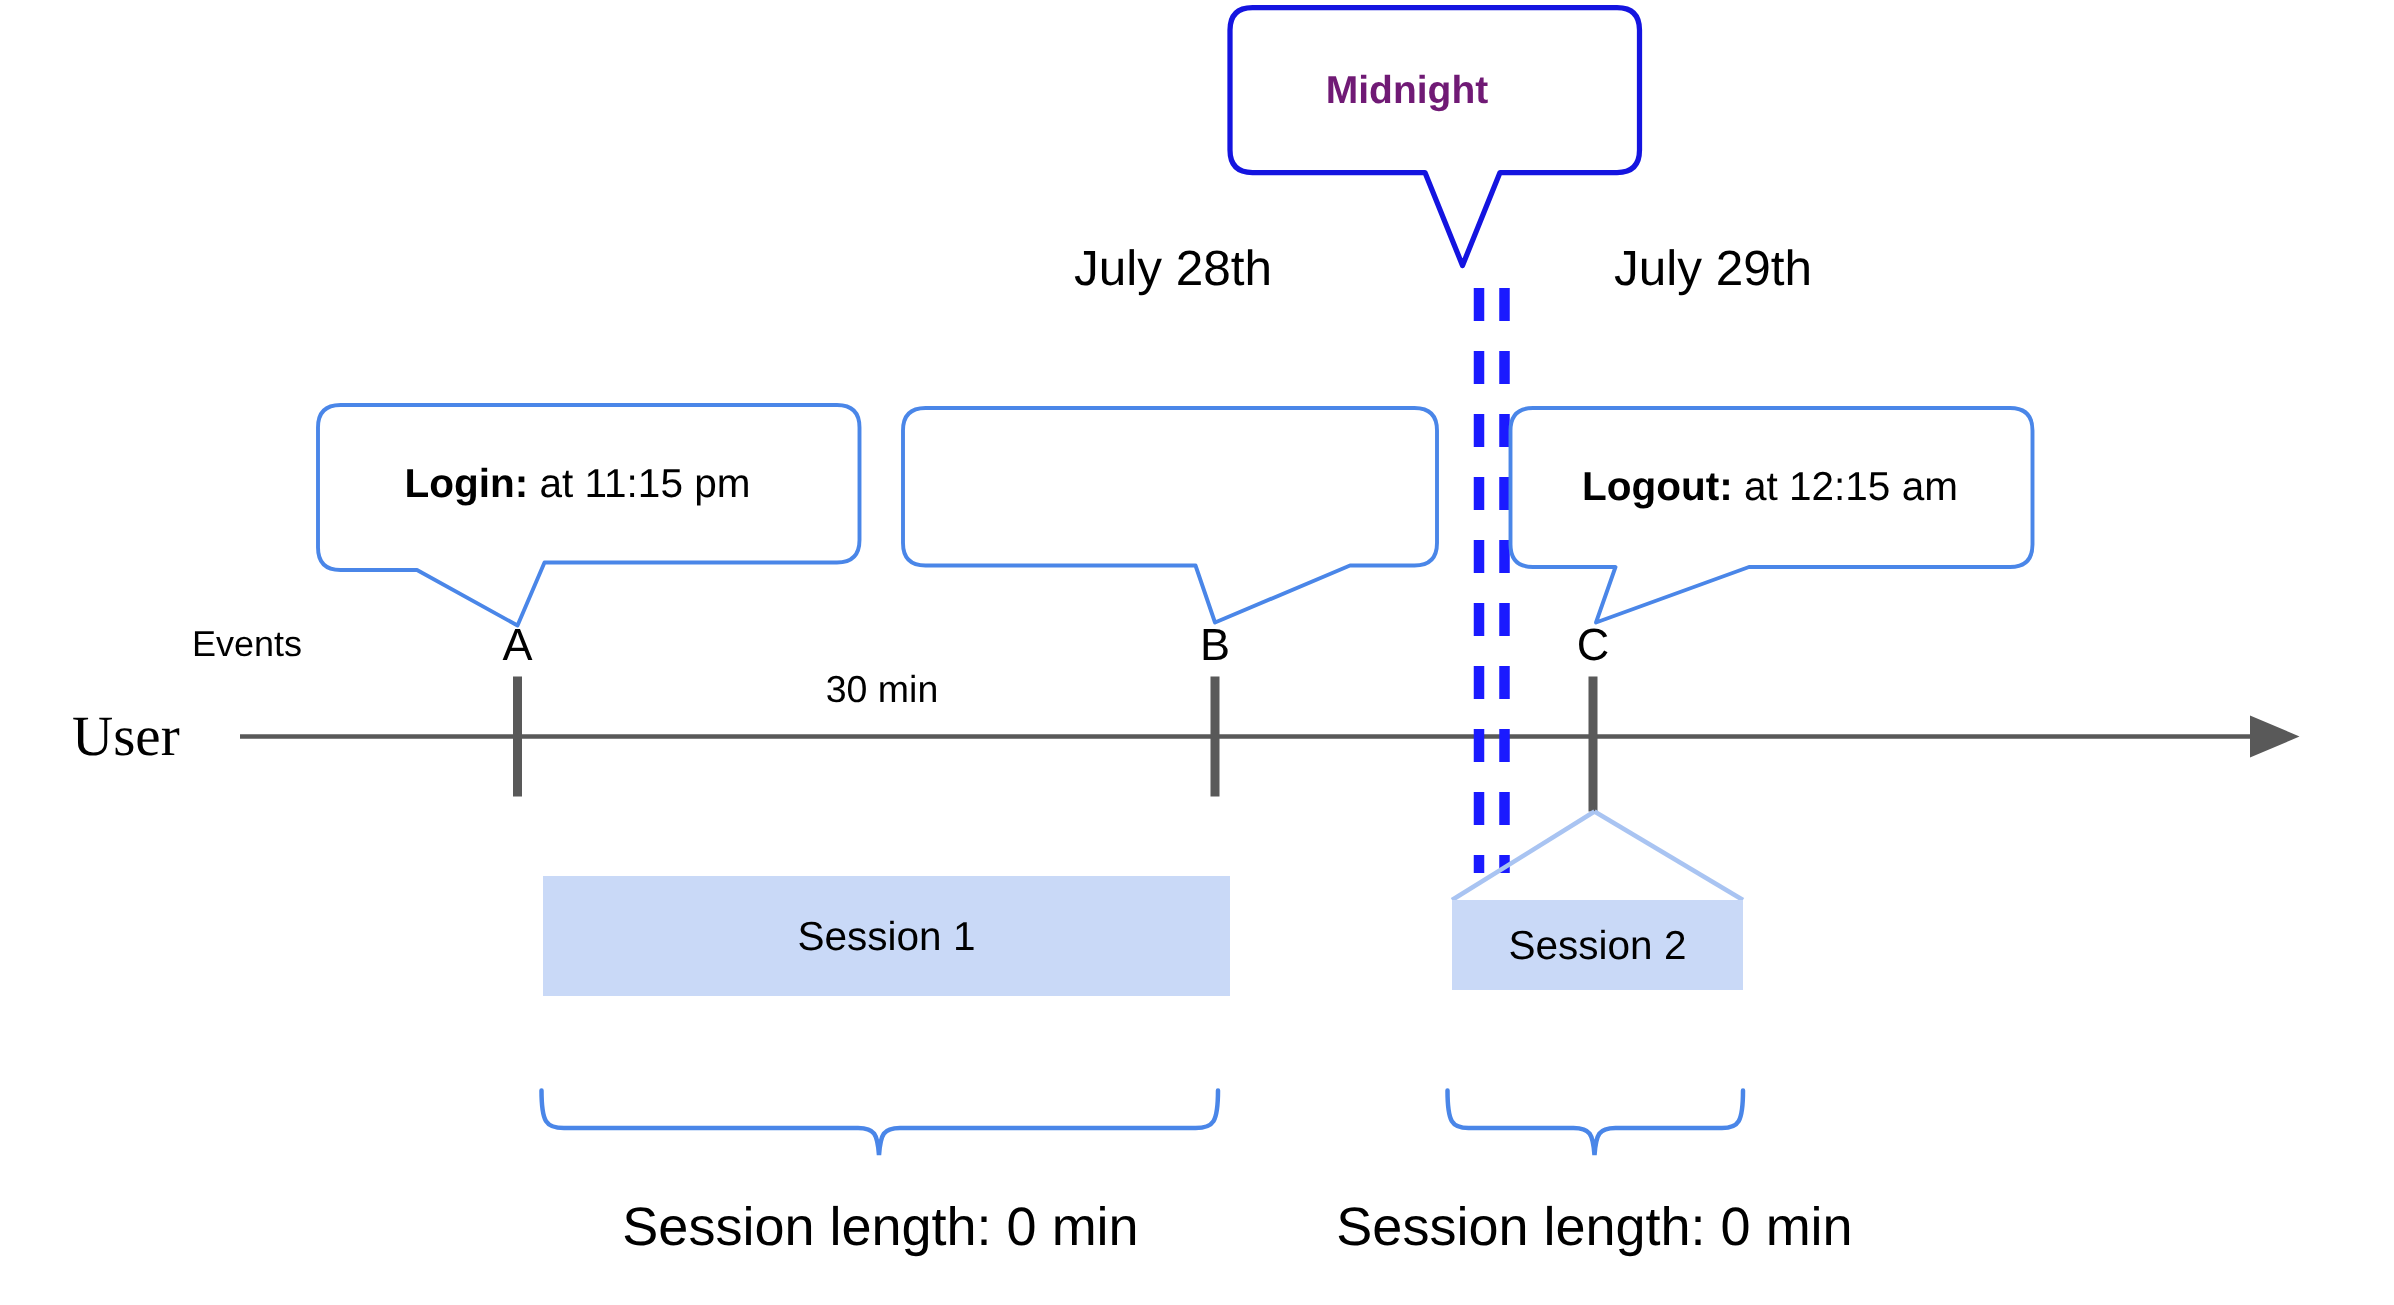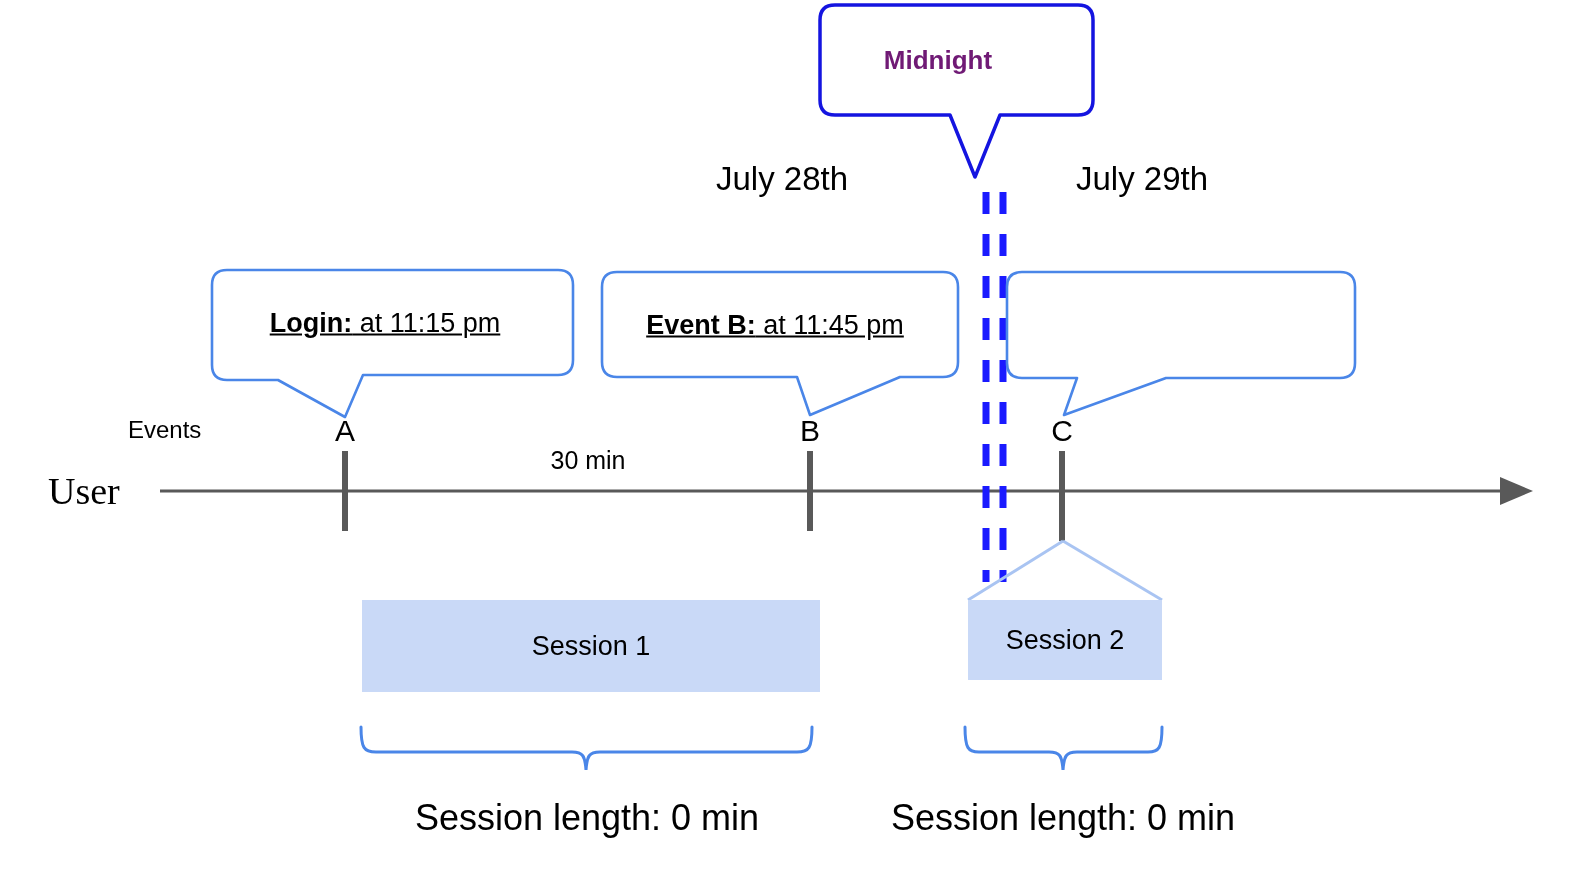--- a/index.html
+++ b/index.html
@@ -79,21 +79,20 @@
     top: 800px;
     transform: translateX(-50%);
   }
   
   .callout-text {
     position: absolute;
     font-size: 27px;
     white-space: nowrap;
     color: #000;
     transform: translate(-50%, -50%);
-    text-decoration: underline;
   }
   .callout-text b {
     font-weight: bold;
   }
   .midnight-text {
     position: absolute;
     font-size: 26px;
     font-weight: bold;
     white-space: nowrap;
     color: #701a75;
@@ -202,41 +201,41 @@
       <path d="M 965 727
                C 965 748 968 752 979 752
                L 1049 752
                C 1060 752 1062 756 1063 770
                C 1064 756 1066 752 1077 752
                L 1148 752
                C 1159 752 1162 748 1162 727"></path>
     </g>
   </svg>
 
-  <div class="session-box" style="left:362px; top:600px; width:458px; height:92px;align-items:center;">
+  <div class="session-box" style="left:362px; top:584px; width:458px; height:80px;align-items:center;">
     <span>Session 1</span>
   </div>
 
-  <div class="session-box" style="left:968px; top:600px; width:194px; height:80px;">
+  <div class="session-box" style="left:968px; top:600px; width:194px; height:60px;">
     <span>Session 2</span>
   </div>
 
   <div class="midnight-text" style="left:938px; top:60px;">Midnight</div>
 
   <div class="txt date-label" style="left:782px;">July 28th</div>
   <div class="txt date-label" style="left:1142px;">July 29th</div>
 
   <div class="callout-text" style="left:385px; top:323px;">
     <b>Login:</b><span> at 11:15 pm</span>
   </div>
 
-  <div class="callout-text" style="left:775px; top:325px;">
-    <b>Event B:</b><span> at 11:45 pm</span>
-  </div>
-
+
+  <div class="callout-text" style="left:1180px; top:325px;">
+    <b>Logout:</b><span> at 12:15 am</span>
+  </div>
 
   <div class="txt label-user">User</div>
   <div class="txt label-events">Events</div>
 
   <div class="txt event-letter" style="left:345px;">A</div>
   <div class="txt event-letter" style="left:810px;">B</div>
   <div class="txt event-letter" style="left:1062px;">C</div>
 
   <div class="txt gap-label" style="left:588px;">30 min</div>
 

